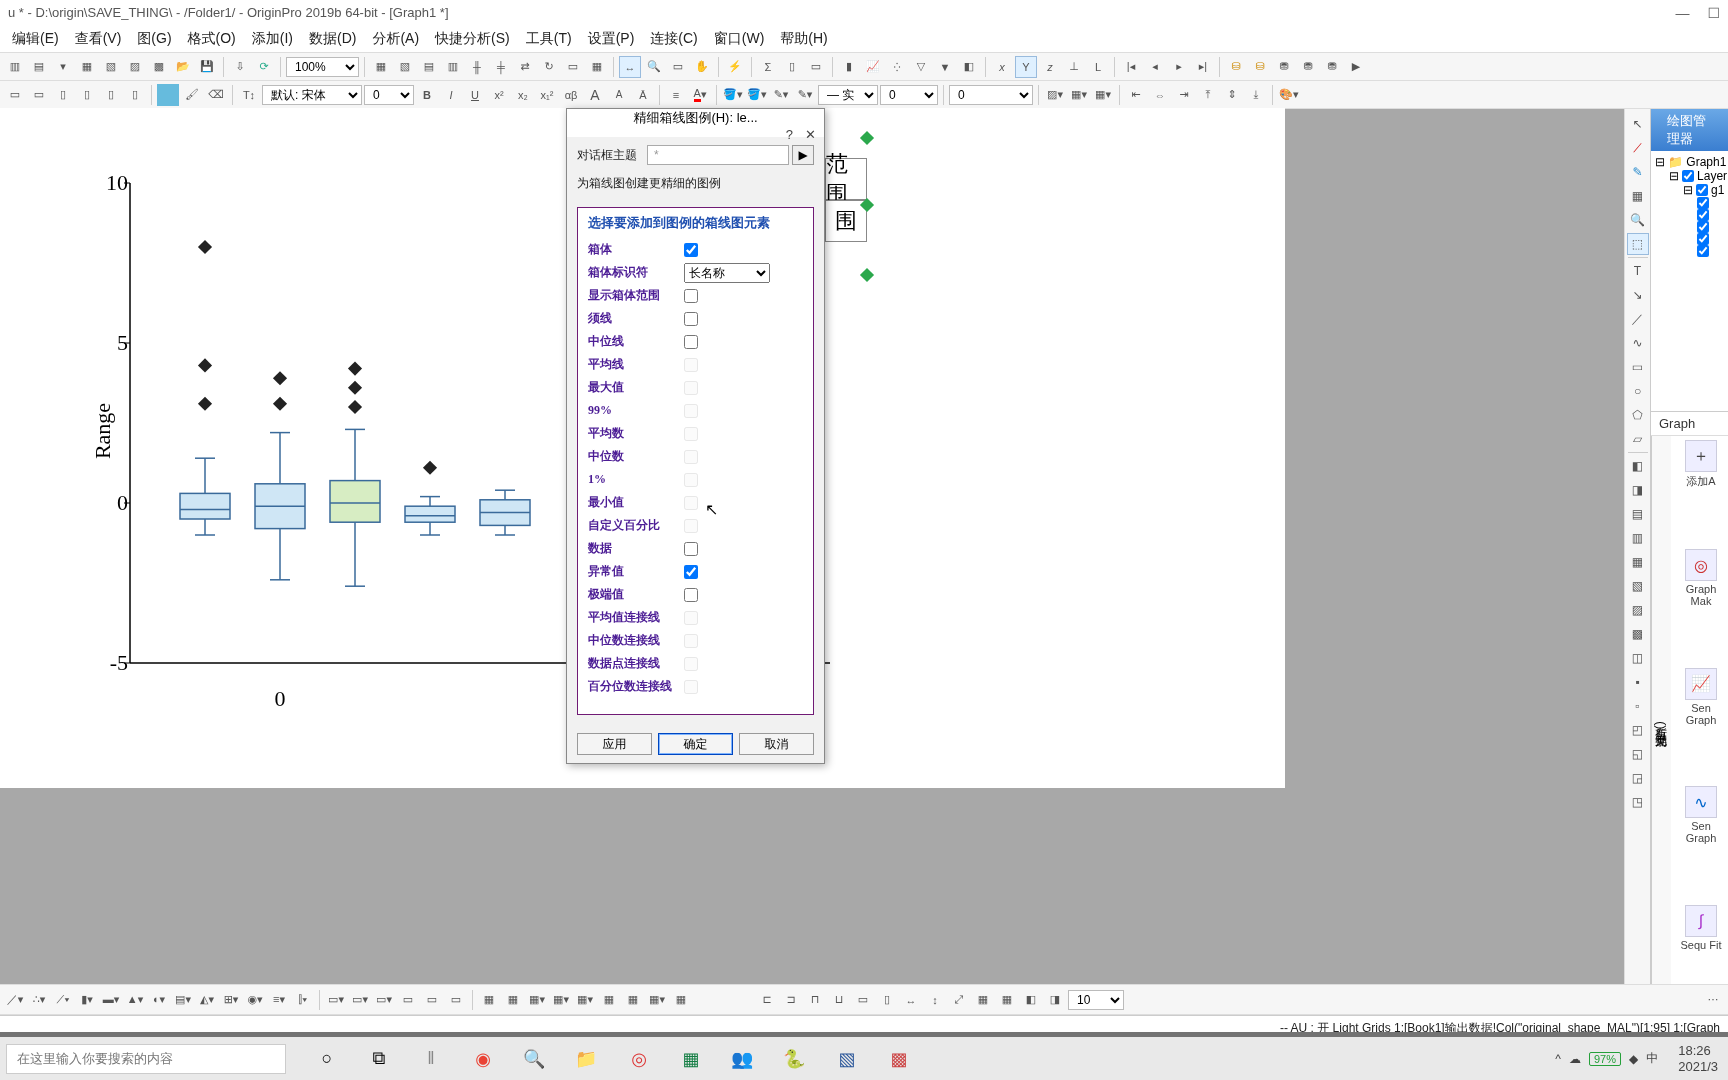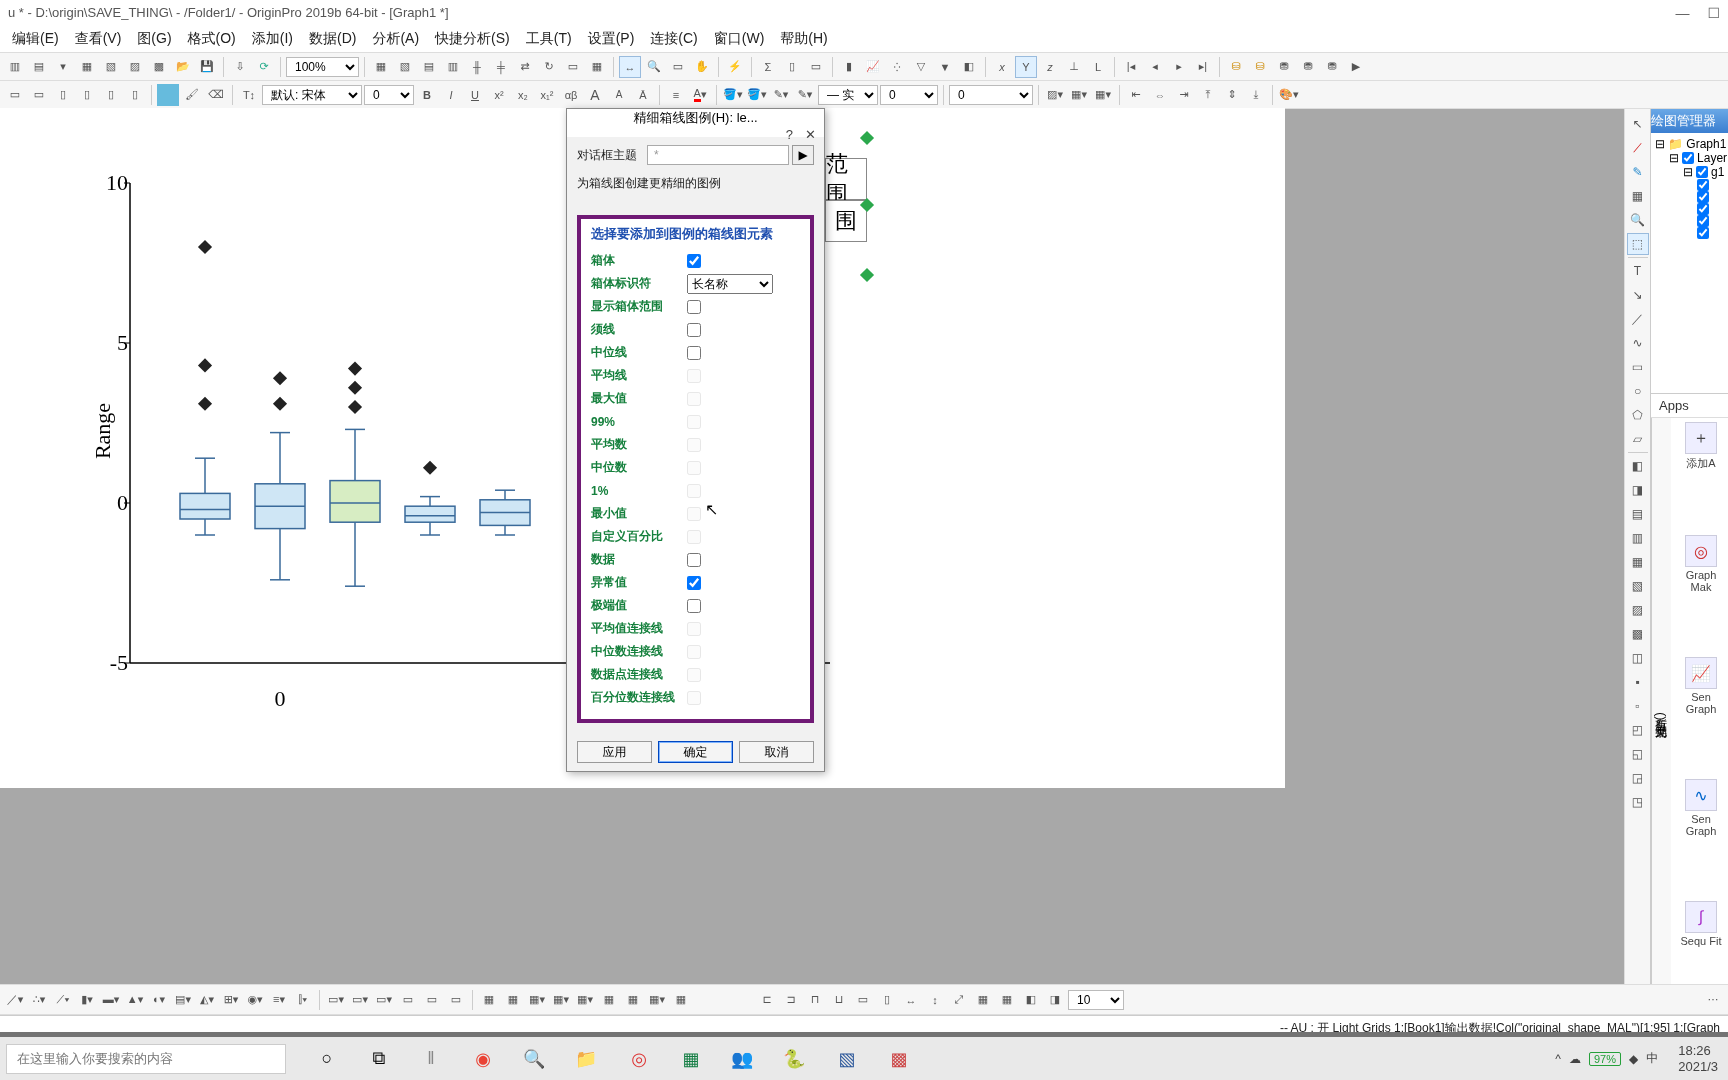--- a/index.html
+++ b/index.html
@@ -28,21 +28,21 @@
 .ytick { position: absolute; right: calc(100% - 128px); font-size: 22px; font-family: "Times New Roman"; transform: translateY(-50%); }
 .xtick { position: absolute; top: 560px; font-size: 22px; font-family: "Times New Roman"; transform: translateX(-50%); }
 svg.plot { position: absolute; left: 0; top: 0; }
 
 
 .right-vtoolbar { width: 26px; background: #f6f6f6; border-left: 1px solid #ddd; display: flex; flex-direction: column; align-items: center; gap: 2px; padding-top: 4px; }
 .right-vtoolbar .tbtn { width: 22px; height: 22px; font-size: 12px;}
 
 
 .right-panels { width: 78px; background: #fff; border-left: 1px solid #ccc; display: flex; flex-direction: column; }
-.panel-title { background: linear-gradient(#6aa8e6,#3a7ed0); color: #fff; font-size: 13px; padding: 3px 0; }
+.panel-title { background: linear-gradient(#6aa8e6,#3a7ed0); color: #fff; font-size: 13px; padding: 3px 16px; }
 .tree { padding: 4px; font-size: 12px; flex: 0 0 260px; overflow: hidden; }
 .tree-row { display: flex; align-items: center; gap: 3px; white-space: nowrap; }
 .tree-row .chk { width: 12px; height: 12px; }
 .apps-panel { border-top: 1px solid #ccc; flex: 1; }
 .apps-title-row { display: flex; border-bottom: 1px solid #ddd; }
 .apps-title { font-size: 13px; padding: 4px 8px; color: #333; }
 .apps-grid { display: flex; flex-wrap: wrap; gap: 4px; padding: 4px; }
 .app-item { width: 52px; font-size: 11px; text-align: center; color: #444; }
 .app-item .aicon { width: 32px; height: 32px; margin: 0 auto 2px; background: #eef; border: 1px solid #ccd; display: flex; align-items: center; justify-content: center; font-size: 16px;}
 .apps-side-tab { width: 20px; border-left: 1px solid #ccc; writing-mode: vertical-rl; text-align: center; padding: 6px 2px; font-size: 12px; background: #f8f8f8; }
@@ -50,24 +50,24 @@
 
 .dialog { position: absolute; left: 566px; top: 108px; width: 259px; background: #f1f1f1; border: 1px solid #888; box-shadow: 2px 2px 8px rgba(0,0,0,0.3); z-index: 100; }
 .dialog-title { height: 28px; display: flex; align-items: center; padding: 0 8px; background: #fff; font-size: 13px; flex-direction: column; }
 .dialog-title .dclose { margin-left: auto; display: flex; gap: 12px; color: #444; cursor: pointer; }
 .dialog-body { padding: 6px 10px 10px; font-size: 12px; }
 .dlg-row { display: flex; align-items: center; height: 24px; }
 .dlg-row .lbl { width: 70px; color: #222; }
 .dlg-row .full-lbl { color: #222; }
 .dlg-theme-combo { flex: 1; height: 20px; border: 1px solid #aaa; background: #fff; display: flex; align-items: center; padding: 0 6px; color: #999; }
 .dlg-theme-btn { width: 22px; height: 20px; border: 1px solid #999; background: #eee; margin-left: 3px; display: flex; align-items: center; justify-content: center; }
-.dlg-section { border: 4px solid #701a75; margin-top: 20px; padding: 6px 10px 10px; background: #fff; }
+.dlg-section { border: 1px solid #701a75; margin-top: 12px; padding: 6px 10px 16px; background: #fff; }
 .dlg-sec-title { color: #2050b0; font-weight: bold; margin-bottom: 6px; font-size: 13px; }
 .opt-row { display: flex; align-items: center; height: 23px; }
-.opt-row .olbl { width: 96px; font-weight: bold; color: #15803d; font-size: 12px; }
+.opt-row .olbl { width: 96px; font-weight: bold; color: #4c1d95; font-size: 12px; font-family: Liberation Serif, serif; }
 .opt-row .ochk { width: 14px; height: 14px; }
 .opt-row select { width: 86px; height: 20px; font-size: 12px; }
 .dlg-buttons { display: flex; justify-content: flex-end; gap: 6px; padding: 8px 10px; }
 .dlg-buttons button { width: 84px; height: 22px; font-size: 12px; background: #f4f4f4; border: 1px solid #999; cursor: pointer; }
 .dlg-buttons button.primary { border: 1px solid #0046c0; box-shadow: 0 0 0 1px #7eb4ff inset; }
 
 
 .sel-handle { position: absolute; width: 10px; height: 10px; background: #2ba84c; transform: rotate(45deg); z-index: 50; }
 .sel-frame-cell { position: absolute; border: 1px solid #888; background: #fff; z-index: 49; font-family: "SimSun"; font-size: 28px; display: flex; align-items: center; justify-content: center; }
 
@@ -360,21 +360,21 @@
         </div>
       <div class="tree-row" style="padding-left:42px">
           <input type="checkbox" class="chk" checked="" style="">
         </div>
       <div class="tree-row" style="padding-left:42px">
           <input type="checkbox" class="chk" checked="" style="">
         </div>
     </div>
     <div class="apps-panel">
       <div class="apps-title-row">
-        <div class="apps-title">Apps</div>
+        <div class="apps-title">Graph</div>
       </div>
       <div style="display:flex; height: calc(100% - 28px);">
         <div class="apps-side-tab">所有 (无类别)</div>
         <div class="apps-grid">
           <div class="app-item"><div class="aicon">＋</div><span>添加A</span></div>
           <div class="app-item"><div class="aicon" style="color:#c33">◎</div><span>Graph Mak</span></div>
           <div class="app-item"><div class="aicon" style="color:#08c">📈</div><span>Sen Graph</span></div>
           <div class="app-item"><div class="aicon" style="color:#06c">∿</div><span>Sen Graph</span></div>
           <div class="app-item"><div class="aicon" style="color:#a3c">∫</div><span>Sequ Fit</span></div>
         </div>

